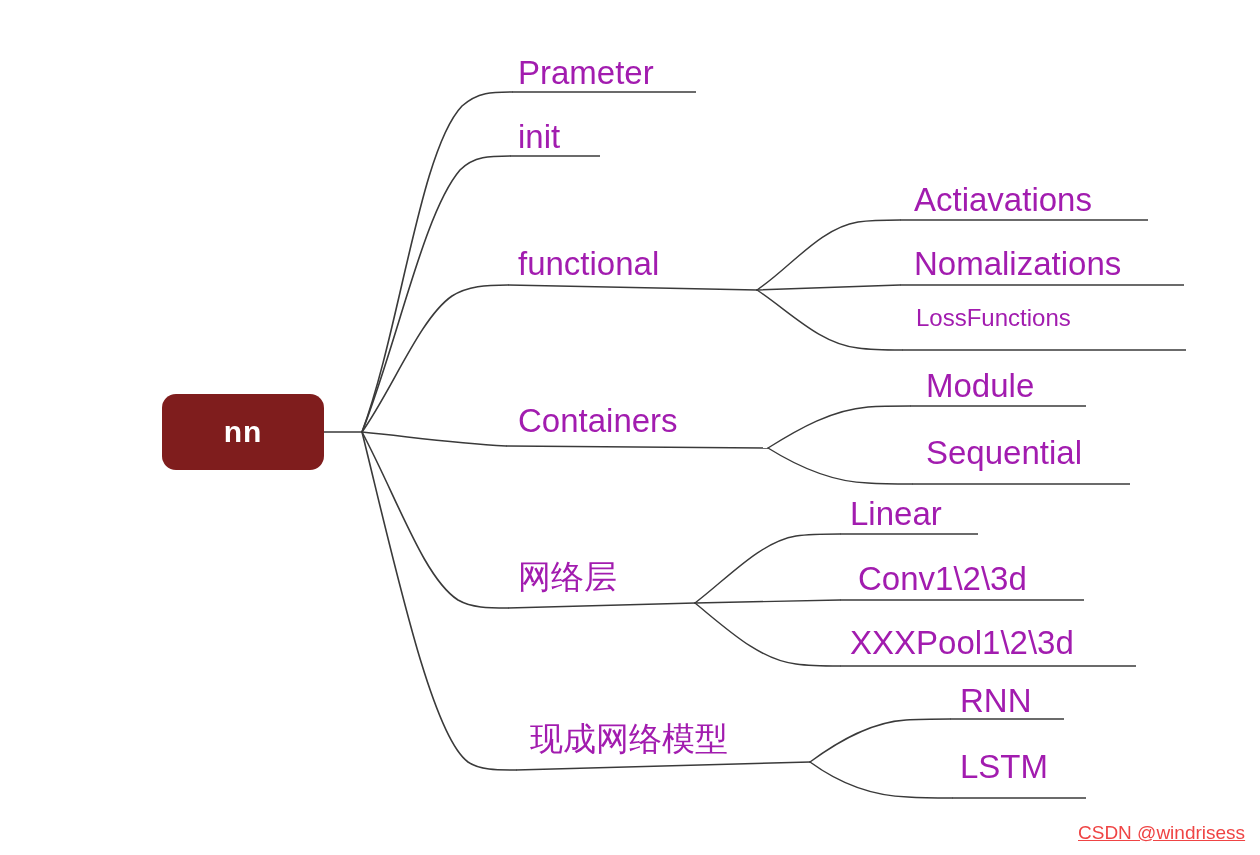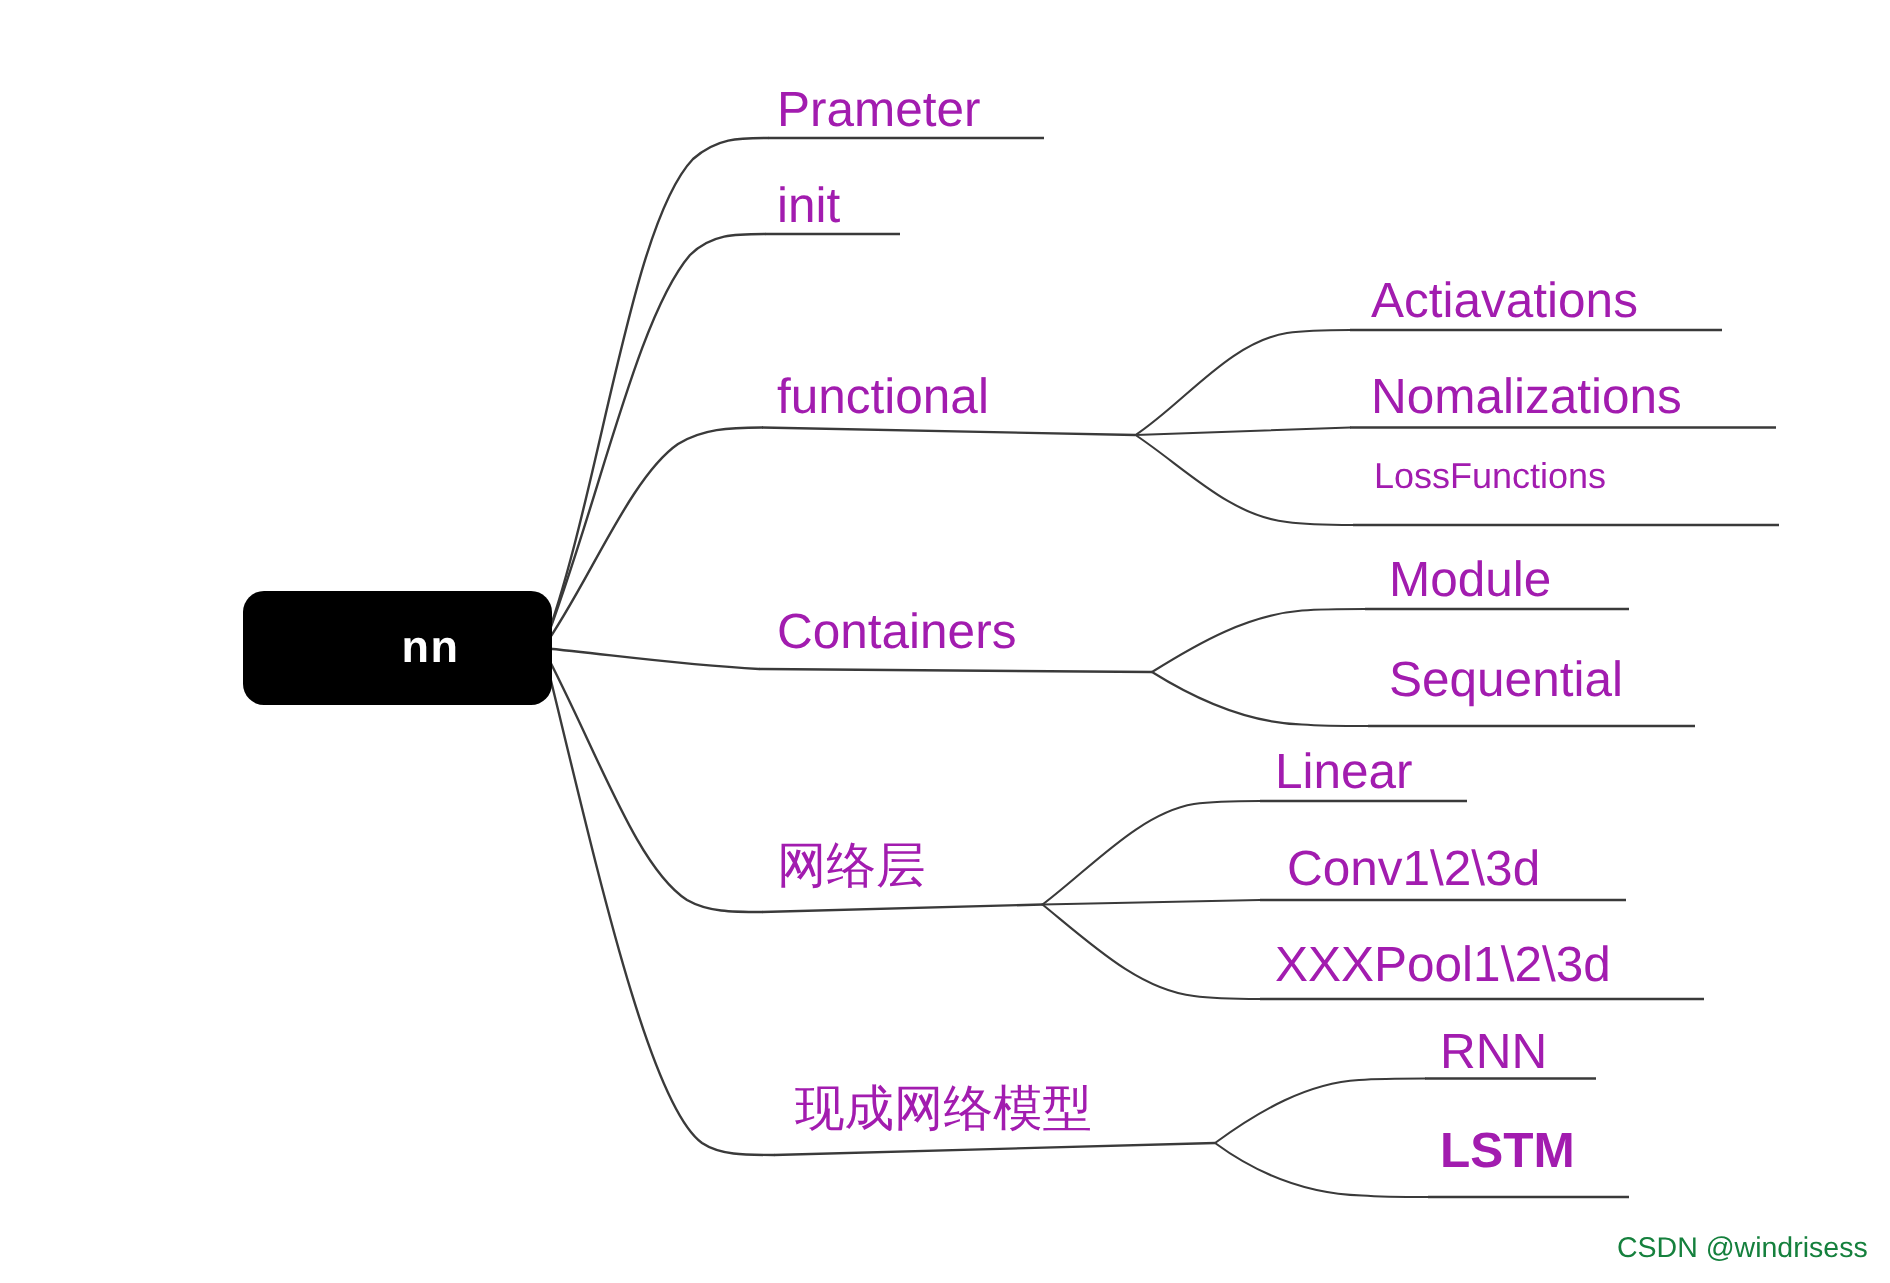--- a/index.html
+++ b/index.html
@@ -37,41 +37,41 @@
     stroke: #3a3a3a;
     stroke-width: 1.4;
     stroke-linecap: round;
   }
   .rule {
     stroke: #3a3a3a;
     stroke-width: 1.6;
   }
   .root-node {
     position: absolute;
-    background: #000000;
+    background: #7f1d1d;
     border-radius: 14px;
     display: flex;
     align-items: center;
     justify-content: center;
     color: #ffffff;
     font-weight: bold;
     letter-spacing: 1px;
-    padding-left: 44px;
   }
   .node-label {
     position: absolute;
     color: #a21caf;
     white-space: nowrap;
     line-height: 1;
   }
   .watermark {
     position: absolute;
-    color: #15803d;
+    color: #ef4444;
     font-size: 19px;
     white-space: nowrap;
+    text-decoration: underline;
   }
 </style>
 </head>
 <body>
 
 <div id="canvas">
 
   <svg id="edges" viewBox="0 0 1260 855">
 
     <path class="edge" d="M 324 432 L 362 432"></path>
@@ -152,17 +152,17 @@
   <div class="node-label" style="left:926px; top:436px; font-size:33px;">Sequential</div>
 
   <div class="node-label" style="left:850px; top:497px; font-size:33px;">Linear</div>
 
   <div class="node-label" style="left:858px; top:562px; font-size:33px;">Conv1\2\3d</div>
 
   <div class="node-label" style="left:850px; top:626px; font-size:33px;">XXXPool1\2\3d</div>
 
   <div class="node-label" style="left:960px; top:684px; font-size:33px;">RNN</div>
 
-  <div class="node-label" style="left:960px; top:750px; font-size:33px;font-weight:bold;">LSTM</div>
+  <div class="node-label" style="left:960px; top:750px; font-size:33px;">LSTM</div>
 
   <div class="watermark" style="left:1078px; top:822px;">CSDN @windrisess</div>
 
 </div>
 
 </body></html>

